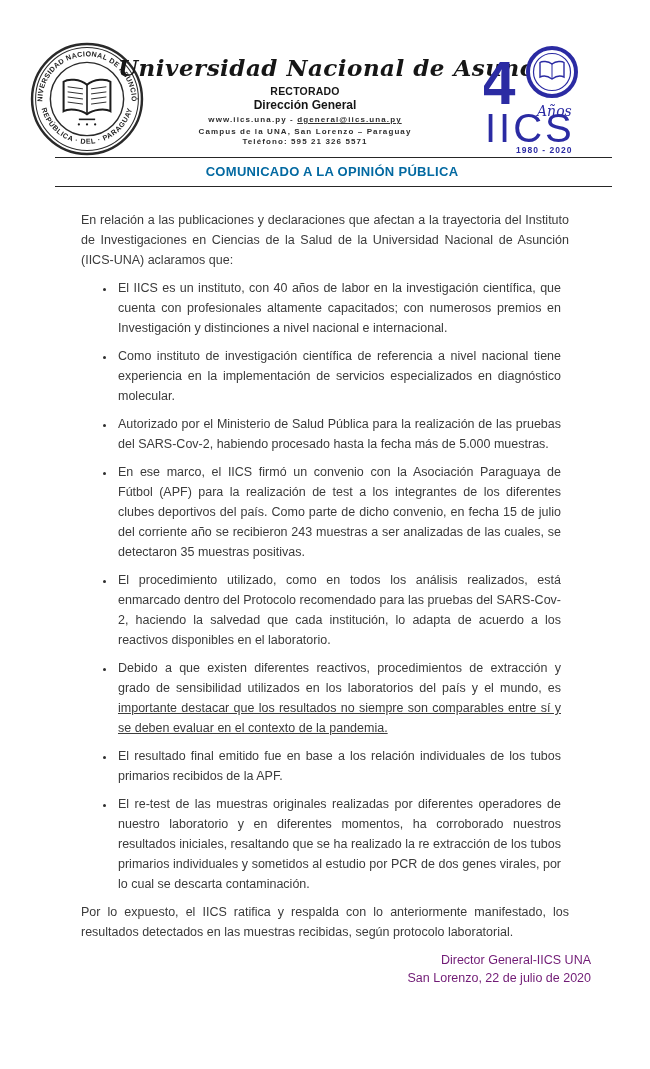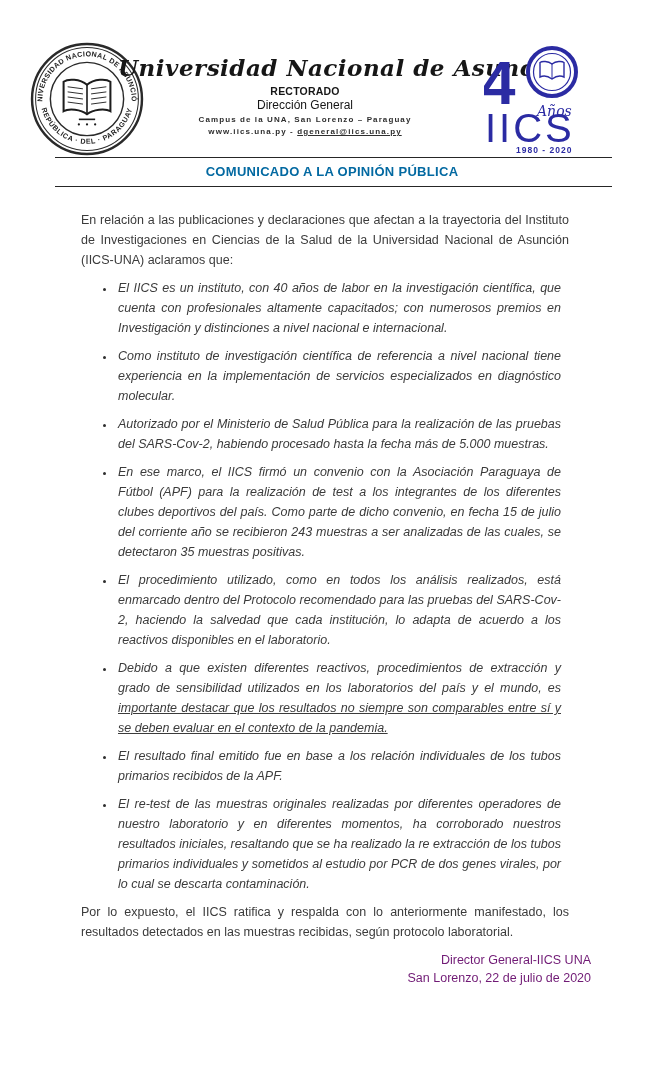--- a/index.html
+++ b/index.html
@@ -10,32 +10,32 @@
     font-family:"Liberation Sans", sans-serif; color:#3b3b3b;
   }
   
   .header { position:relative; height:157px; }
   .seal { position:absolute; left:30px; top:42px; width:114px; height:114px; }
   .logo40 { position:absolute; right:38px; top:42px; width:128px; height:112px; }
   .header-center { position:absolute; left:118px; right:158px; top:54px; text-align:center; color:#161616; }
   .uni-name { font-family:"DejaVu Serif", serif; font-style:italic; font-weight:bold; font-size:23px; letter-spacing:0.5px; white-space:nowrap; }
   .rectorado { font-size:10.5px; font-weight:bold; margin-top:4px; letter-spacing:0.2px;text-align:center; }
   .institute { font-size:10.5px; font-weight:bold; letter-spacing:0.2px; white-space:nowrap; }
-  .direccion { font-size:12px; font-weight:normal; margin-top:1px; }
+  .direccion { font-size:12px; font-weight:bold; margin-top:1px; }
   .contact { font-size:8px; font-weight:bold; letter-spacing:1.1px; margin-top:3px; color:#2e2e2e; white-space:nowrap; }
   .contact.phone { margin-top:1px; }
   .email-link { text-decoration:underline; color:#2e2e2e; }
   
   .rule { border-top:1.6px solid #262626; margin:0 38px 0 55px; }
   .doc-title { text-align:center; font-size:13px; font-weight:bold; color:#0369a1; letter-spacing:0.3px; padding:6px 0 7px 14px; }
   
   .content { padding:15px 73px 0 73px; font-size:12.5px; line-height:20px; text-align:justify; }
   .content p { margin:8px; }
   .intro { margin-bottom:11px; }
-  ul.bullets { margin:0 16px 0 2px; padding-left:41px;font-style:italic; }
+  ul.bullets { margin:0 16px 0 2px; padding-left:41px; }
   ul.bullets li { margin-bottom:8px; padding-left:2px; }
   ul.bullets li::marker { color:#2e2e2e; font-size:11px; }
   .u { text-decoration:underline; }
   .closing { margin-top:11px; }
   .statement { margin-top:10px; font-weight:bold; color:#1f1f1f; }
   .signature { margin-top:9px; margin-right:-14px; text-align:right; line-height:18px; }
   .sig-name { font-weight:bold; color:#1c1c1c; font-size:12.5px; }
   .sig-role, .sig-date { font-size:12.5px; color:#701a75; }
 </style>
 </head>
@@ -69,26 +69,27 @@
         <circle cx="48" cy="81" r="1.1" fill="#1d1d1d" stroke="none"></circle>
         <circle cx="56" cy="81" r="1.1" fill="#1d1d1d" stroke="none"></circle>
         <circle cx="64" cy="81" r="1.1" fill="#1d1d1d" stroke="none"></circle>
       </g>
     </svg>
 
     <div class="header-center">
       <div class="uni-name">Universidad Nacional de Asunción</div>
       <div class="rectorado">RECTORADO</div>
       <div class="direccion">Dirección General</div>
-      <div class="contact">Campus de la UNA, San Lorenzo – Paraguay</div>
       <div class="contact">
         <span>www.iics.una.py</span>
         <span>-</span>
         <a class="email-link" href="#">dgeneral@iics.una.py</a>
       </div>
+      <div class="contact">Campus de la UNA, San Lorenzo – Paraguay</div>
+      <div class="contact phone">Teléfono: 595 21 326 5571</div>
     </div>
 
     <svg class="logo40" viewBox="0 0 128 112" aria-hidden="true">
       <g fill="#2b2ba3">
         <text x="-3" y="62" font-family="Liberation Sans, sans-serif" font-size="62" font-weight="bold">4</text>
         <circle cx="68" cy="30" r="24" fill="#ffffff" stroke="#2b2ba3" stroke-width="4"></circle>
         <circle cx="68" cy="30" r="18.5" fill="none" stroke="#2b2ba3" stroke-width="1.2"></circle>
         <path d="M68 22 C64 19 58 19 56 20.5 L56 35 C59 33.5 64 34 68 37 C72 34 77 33.5 80 35 L80 20.5 C78 19 72 19 68 22 Z" fill="none" stroke="#2b2ba3" stroke-width="1.4"></path>
         <path d="M68 22 L68 37" stroke="#2b2ba3" stroke-width="1"></path>
         <text x="53" y="74" font-family="DejaVu Serif, serif" font-style="italic" font-size="14">Años</text>

